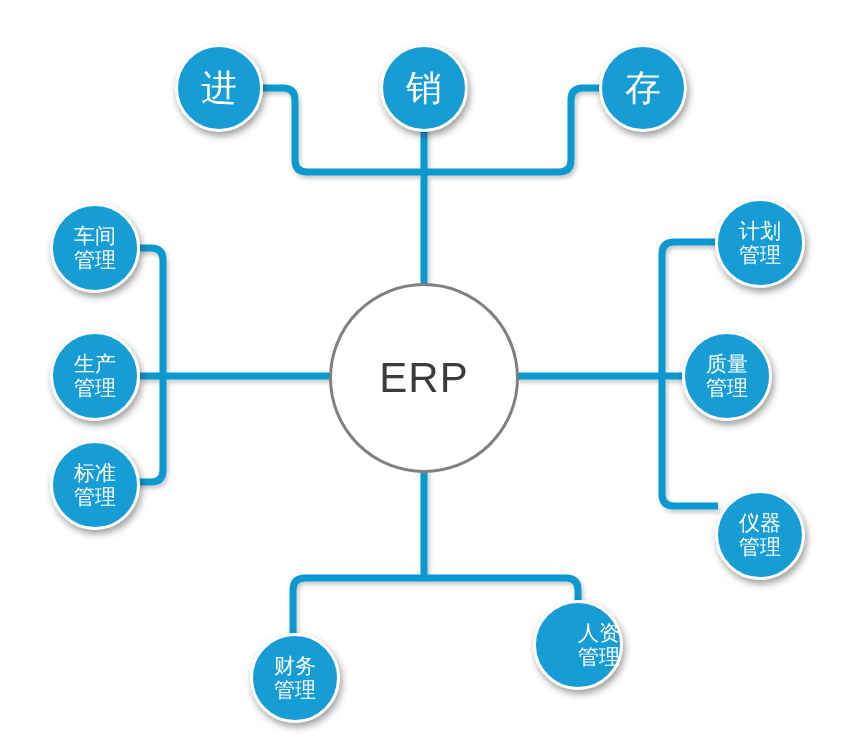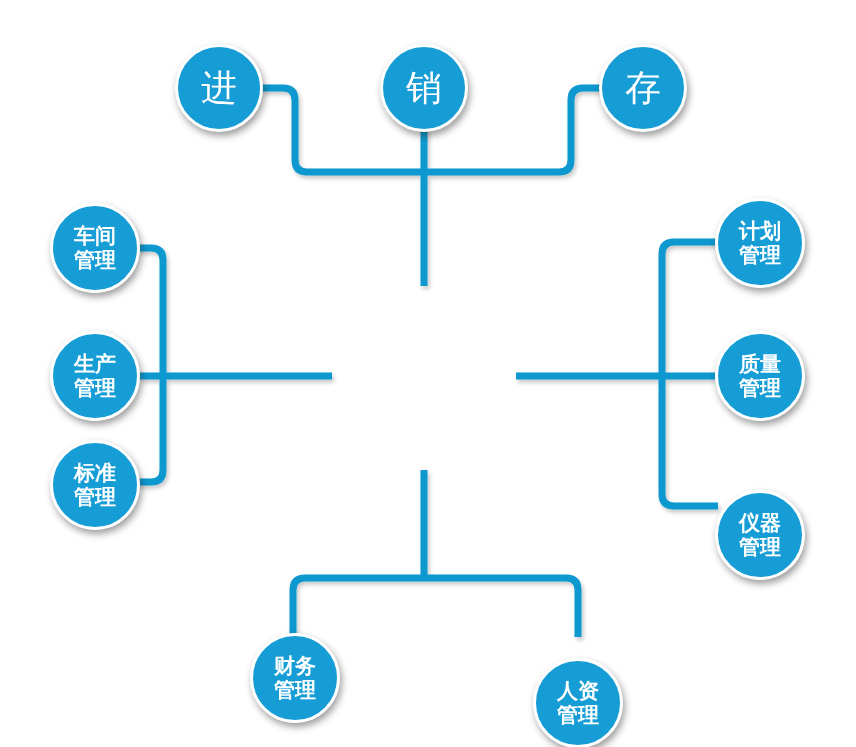--- a/index.html
+++ b/index.html
@@ -33,43 +33,43 @@
     text-align: center;
     z-index: 2;
   }
   .node.blue {
     background: #169DD6;
     border: 3px solid #ffffff;
     color: #ffffff;
     box-shadow: 2px 4px 7px rgba(40,40,40,0.45);
   }
   .node.single { width: 88px; height: 88px; font-size: 36px; }
-  .node.multi  { width: 90px; height: 90px; font-size: 21px; line-height: 1.15; font-weight: bold; }
+  .node.multi  { width: 90px; height: 90px; font-size: 21px; line-height: 1.15; font-weight: normal; }
   .node.center-node {
     width: 190px; height: 190px;
     background: #ffffff;
     border: 3px solid #808080;
     color: #3B3B3B;
     font-size: 42px;
     letter-spacing: 1px;
   }
   .node span { display: block; }
 
   
   #node-purchase   { left: 175px; top:  44px; }
   #node-sales      { left: 380px; top:  44px; }
   #node-inventory  { left: 599px; top:  44px; }
   #node-workshop   { left:  50px; top: 203px; }
   #node-production { left:  50px; top: 331px; text-align: center; }
   #node-standard   { left:  50px; top: 440px; }
   #node-plan       { left: 715px; top: 198px; align-items: center; }
-  #node-quality    { left: 715px; top: 331px; }
+  #node-quality    { left: 682px; top: 331px; }
   #node-instrument { left: 715px; top: 490px; }
   #node-finance    { left: 250px; top: 633px; }
-  #node-hr         { left: 533px; top: 658px; }
+  #node-hr         { left: 533px; top: 600px; align-items: flex-end; }
   #node-erp        { left: 329px; top: 283px; }
 </style>
 </head>
 <body>
 
 <div id="stage">
 
   <svg id="connectors" viewBox="0 0 856 747" xmlns="http://www.w3.org/2000/svg">
     <defs>
       <filter id="lineShadow" x="-20%" y="-20%" width="140%" height="140%">
@@ -134,14 +134,17 @@
 
   <div class="node blue multi" id="node-finance">
     <span>财务</span>
     <span>管理</span>
   </div>
   <div class="node blue multi" id="node-hr">
     <span>人资</span>
     <span>管理</span>
   </div>
 
+  <div class="node center-node" id="node-erp">
+    <span>ERP</span>
+  </div>
 
 </div>
 
 </body></html>

